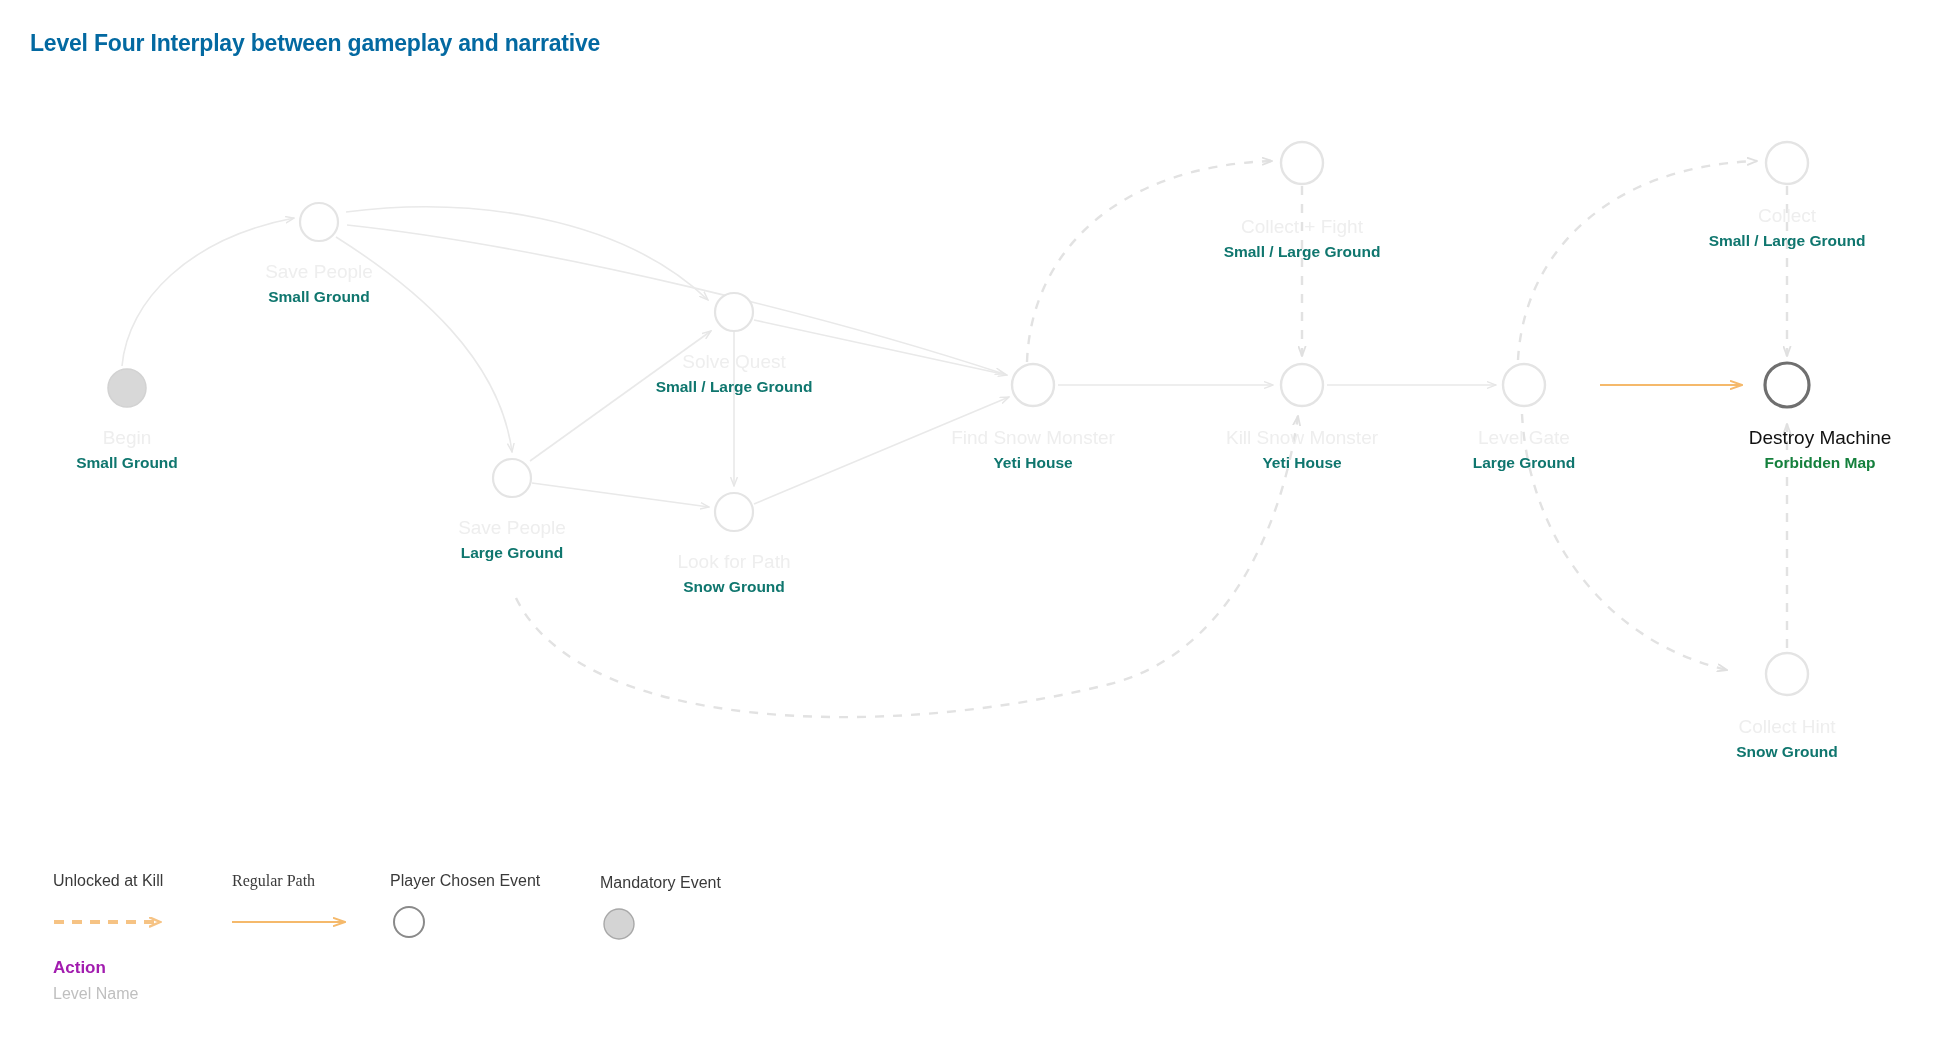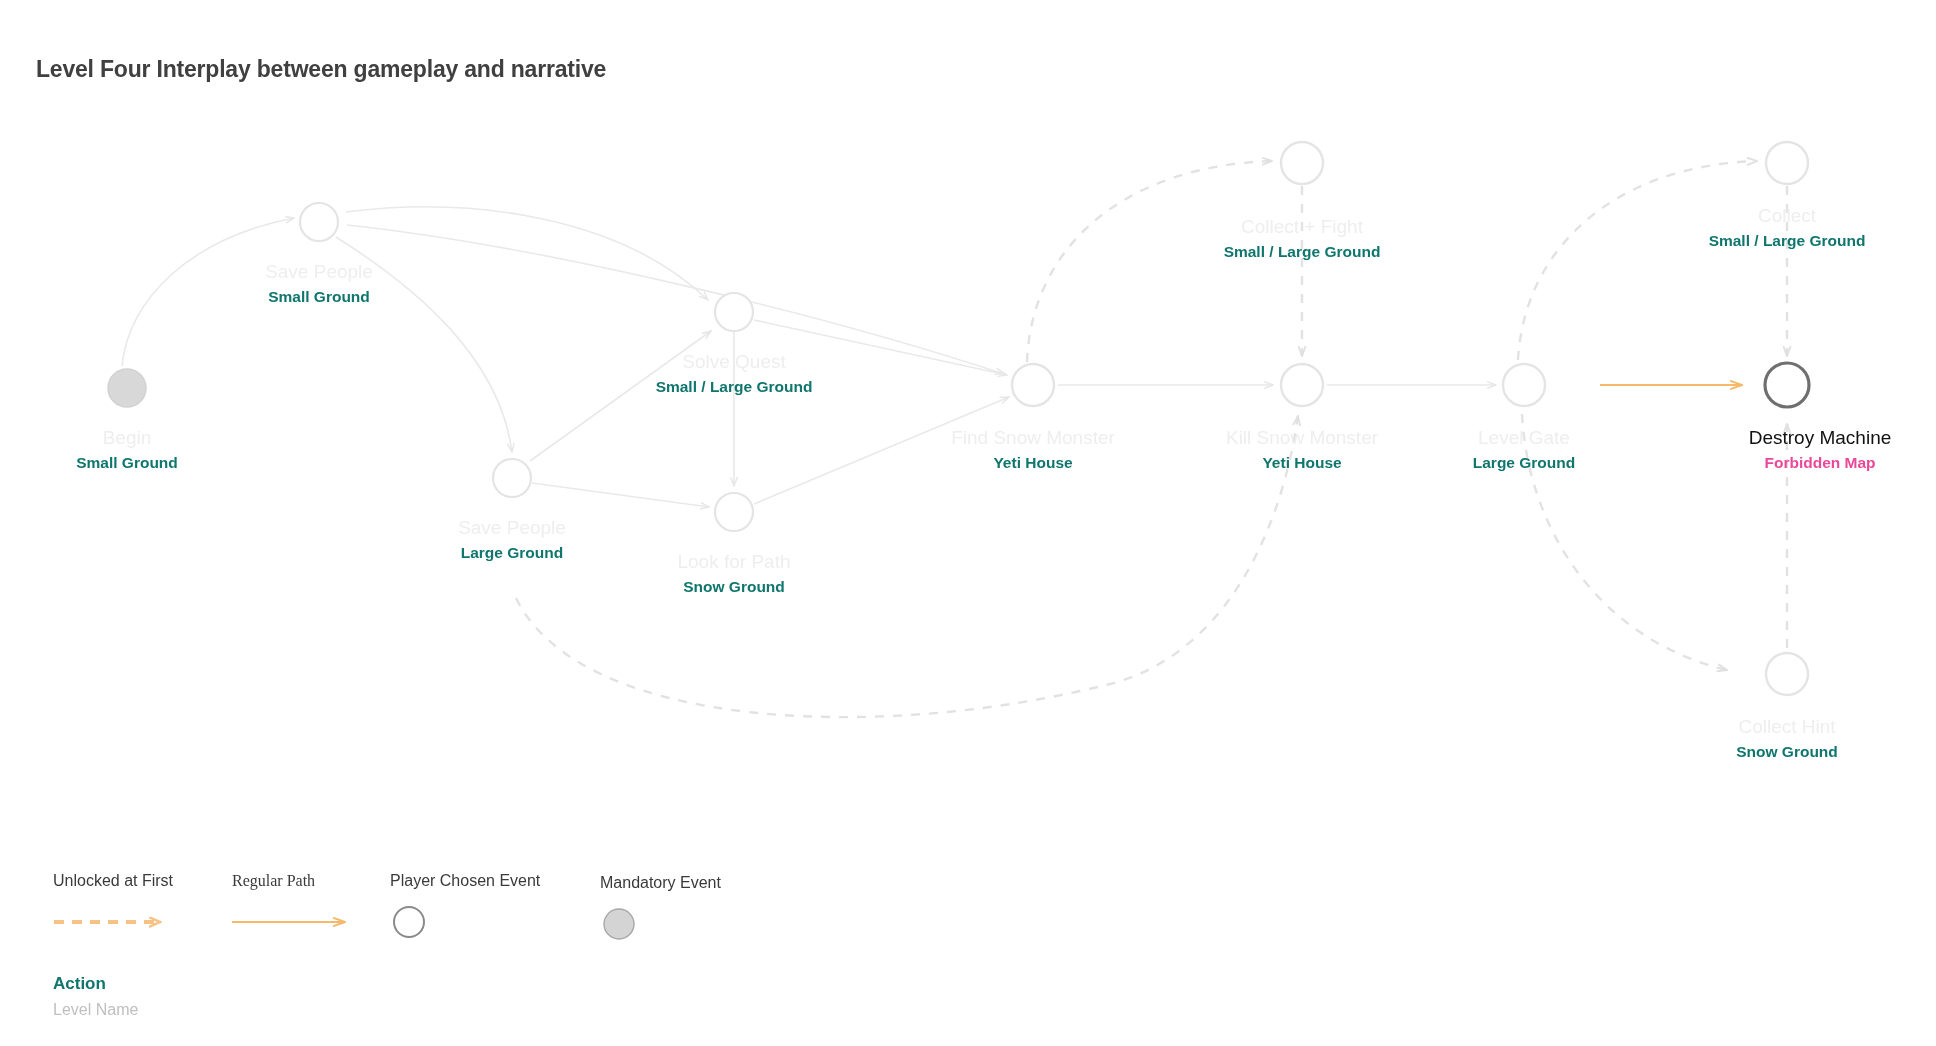--- a/index.html
+++ b/index.html
@@ -5,27 +5,26 @@
   html,body{margin:0;padding:0;}
   body{
     width:1936px;height:1046px;
     background:#ffffff;
     font-family:"Liberation Sans", sans-serif;
     overflow:hidden;
     position:relative;
   }
   #page-title{
     position:absolute;
-    left:36px; top:30px;
+    left:30px; top:30px;
     font-size:23px;
     font-weight:bold;
     letter-spacing:-0.2px;
-    color:#404040;
+    color:#0369a1;
     white-space:nowrap;
-    margin-top:26px;
   }
   #graph{
     position:absolute;
     left:0; top:0;
     width:1936px;height:1046px;
   }
   .node-label{
     position:absolute;
     transform:translateX(-50%);
     text-align:center;
@@ -37,40 +36,39 @@
     color:#eeeeee;
     line-height:1.35;
   }
   .node-level{
     font-size:15.5px;
     font-weight:bold;
     color:#0f766e;
     line-height:1.5;
   }
   .node-label.active .node-action{ color:#111111; font-weight:normal; }
-  .node-label.active .node-level{ color:#ec4899; }
+  .node-label.active .node-level{ color:#15803d; }
 
   
   #legend{ position:absolute; left:0; top:0; width:1936px; height:1046px; }
   .legend-item{ position:absolute; }
   .legend-text{
     font-size:16px;
     color:#3a3a3a;
     white-space:nowrap;
   }
   #legend-key{
     position:absolute;
     left:53px; top:955px;
   }
   #legend-key .key-action{
     font-size:17px;
     font-weight:bold;
-    color:#0f766e;
+    color:#a21caf;
     line-height:1.55;
-    margin-top:16px;
   }
   #legend-key .key-level{
     font-size:16px;
     color:#bfbfbf;
     line-height:1.6;
   }
 </style>
 </head>
 <body>
 
@@ -209,21 +207,21 @@
   </div>
 
   <div class="node-label" style="left:1787px;top:714px;">
     <div class="node-action">Collect Hint</div>
     <div class="node-level">Snow Ground</div>
   </div>
 </div>
 
 <div>
   <div class="legend-item" style="left:53px;top:872px;">
-    <div class="legend-text">Unlocked at First</div>
+    <div class="legend-text">Unlocked at Kill</div>
   </div>
   <div class="legend-item" style="left:232px;top:872px;font-family:Liberation Serif, serif;">
     <div class="legend-text">Regular Path</div>
   </div>
   <div class="legend-item" style="left:390px;top:872px;">
     <div class="legend-text">Player Chosen Event</div>
   </div>
   <div class="legend-item" style="left:600px;top:874px;">
     <div class="legend-text">Mandatory Event</div>
   </div>

